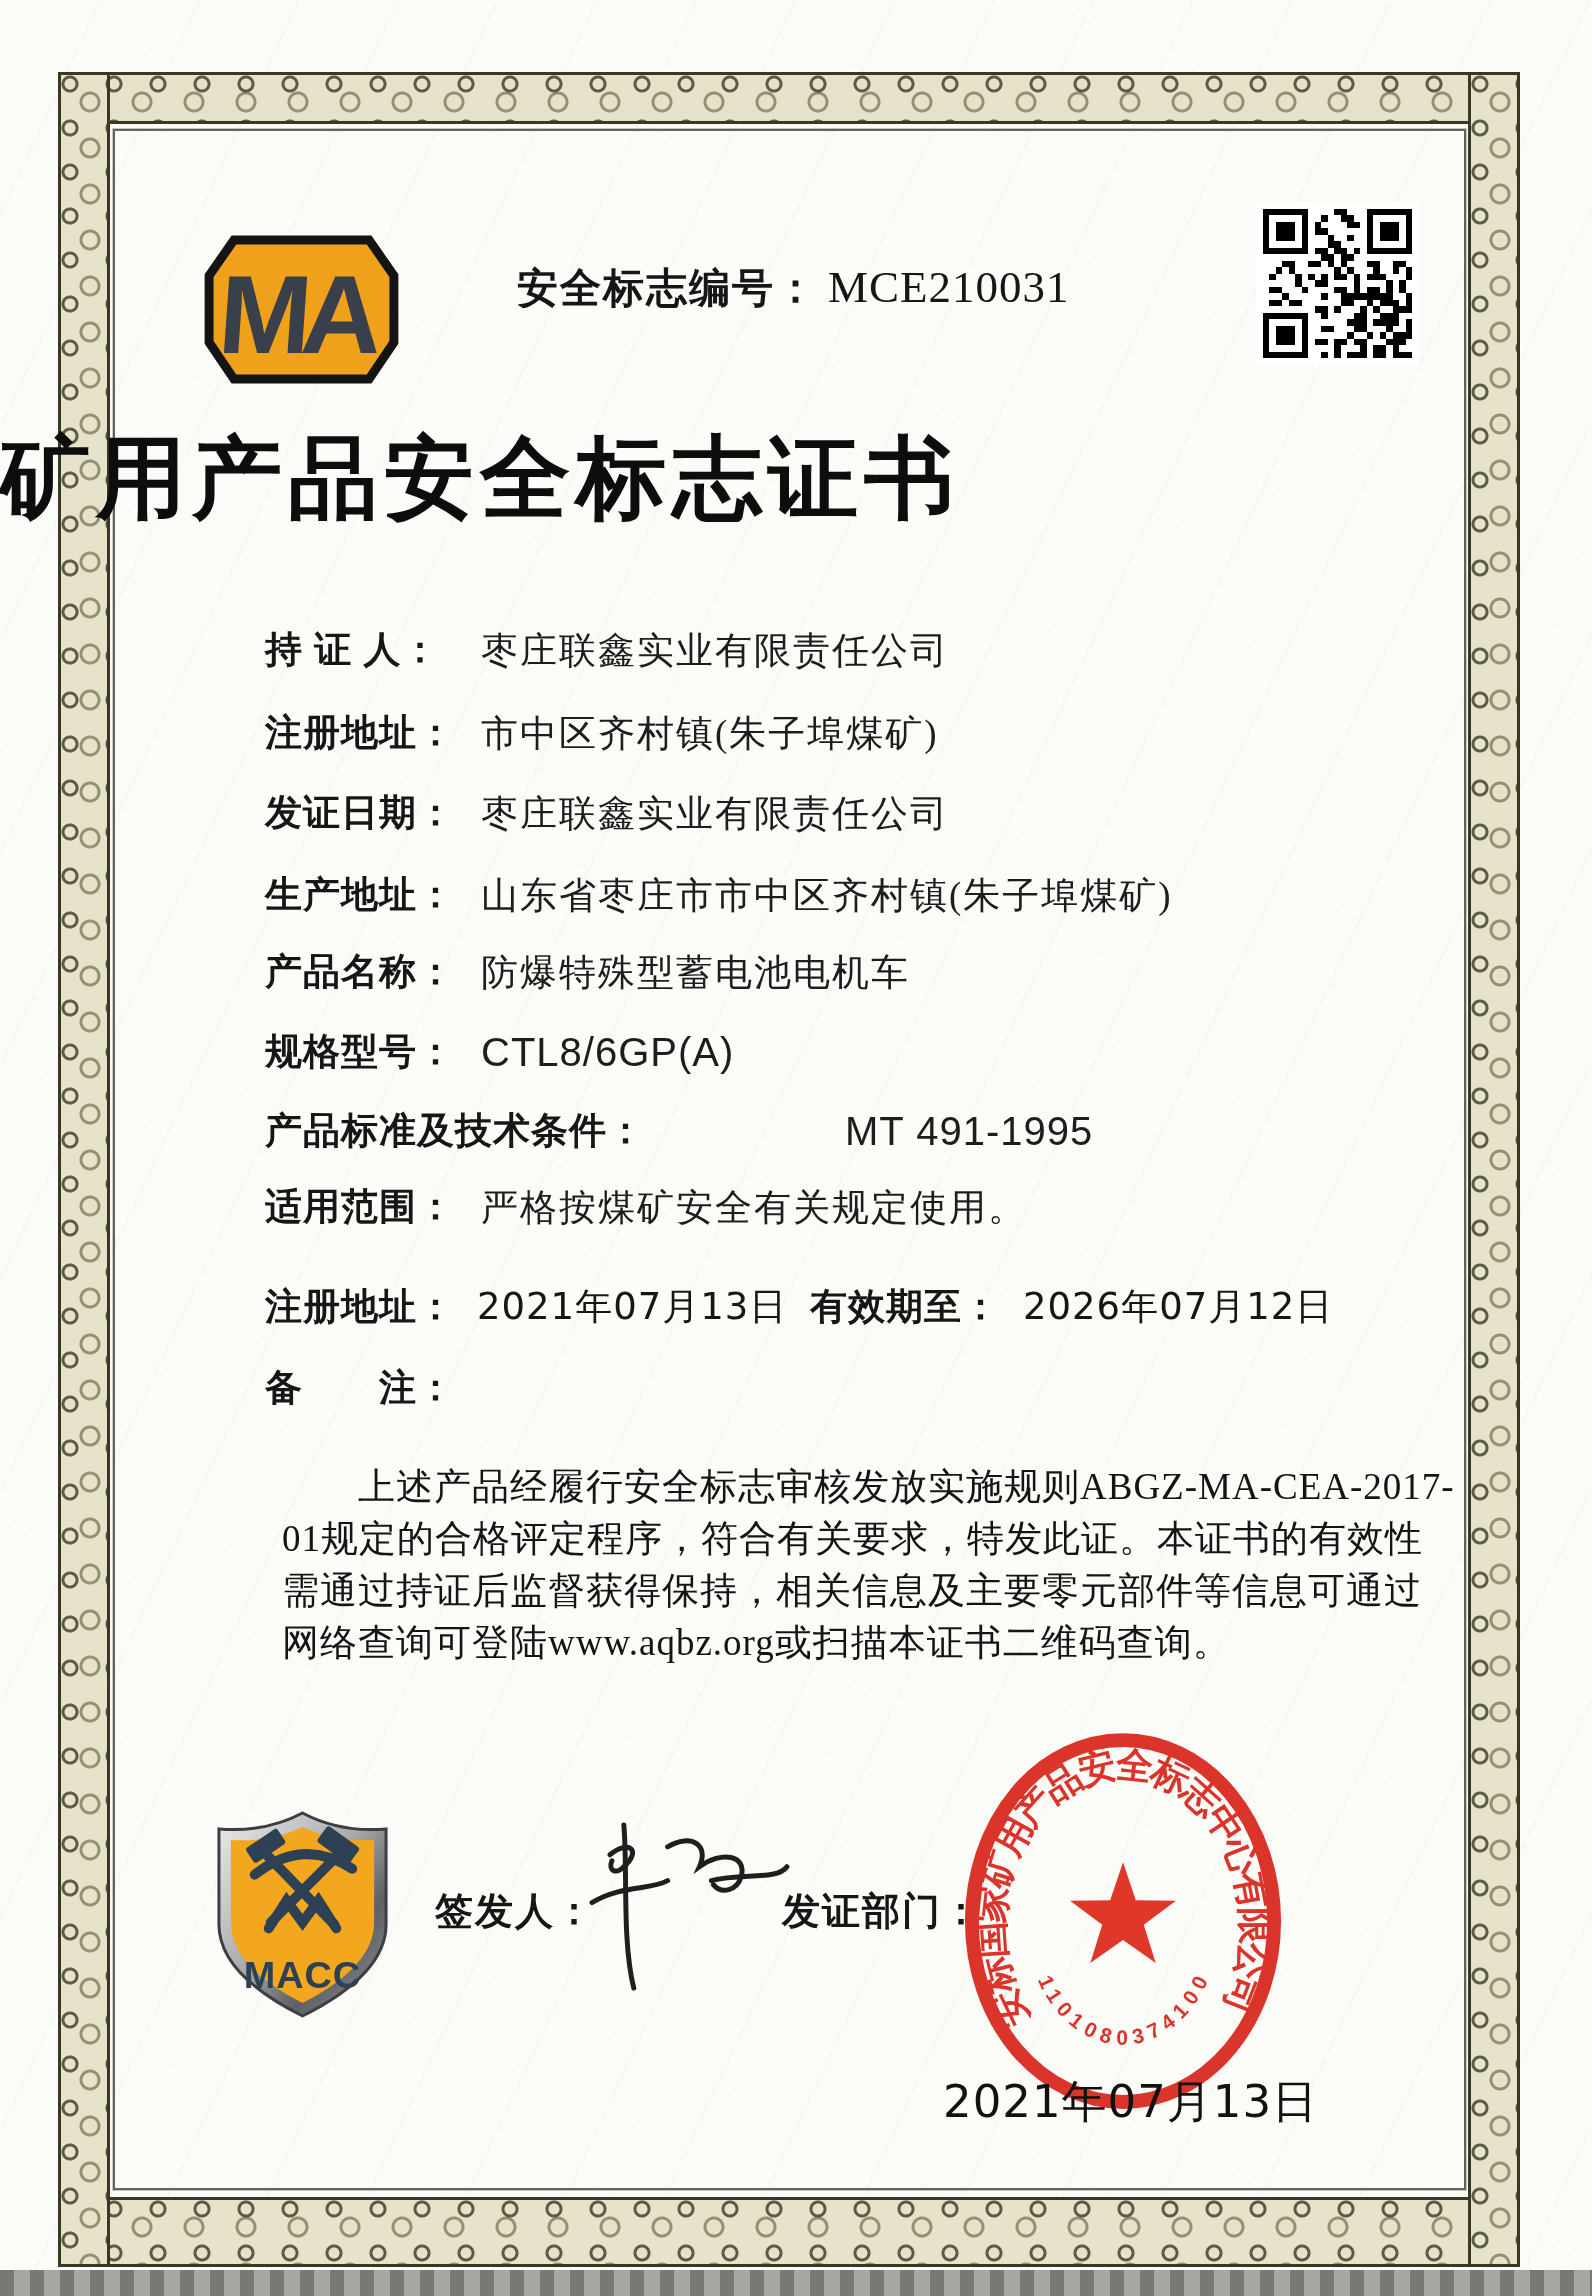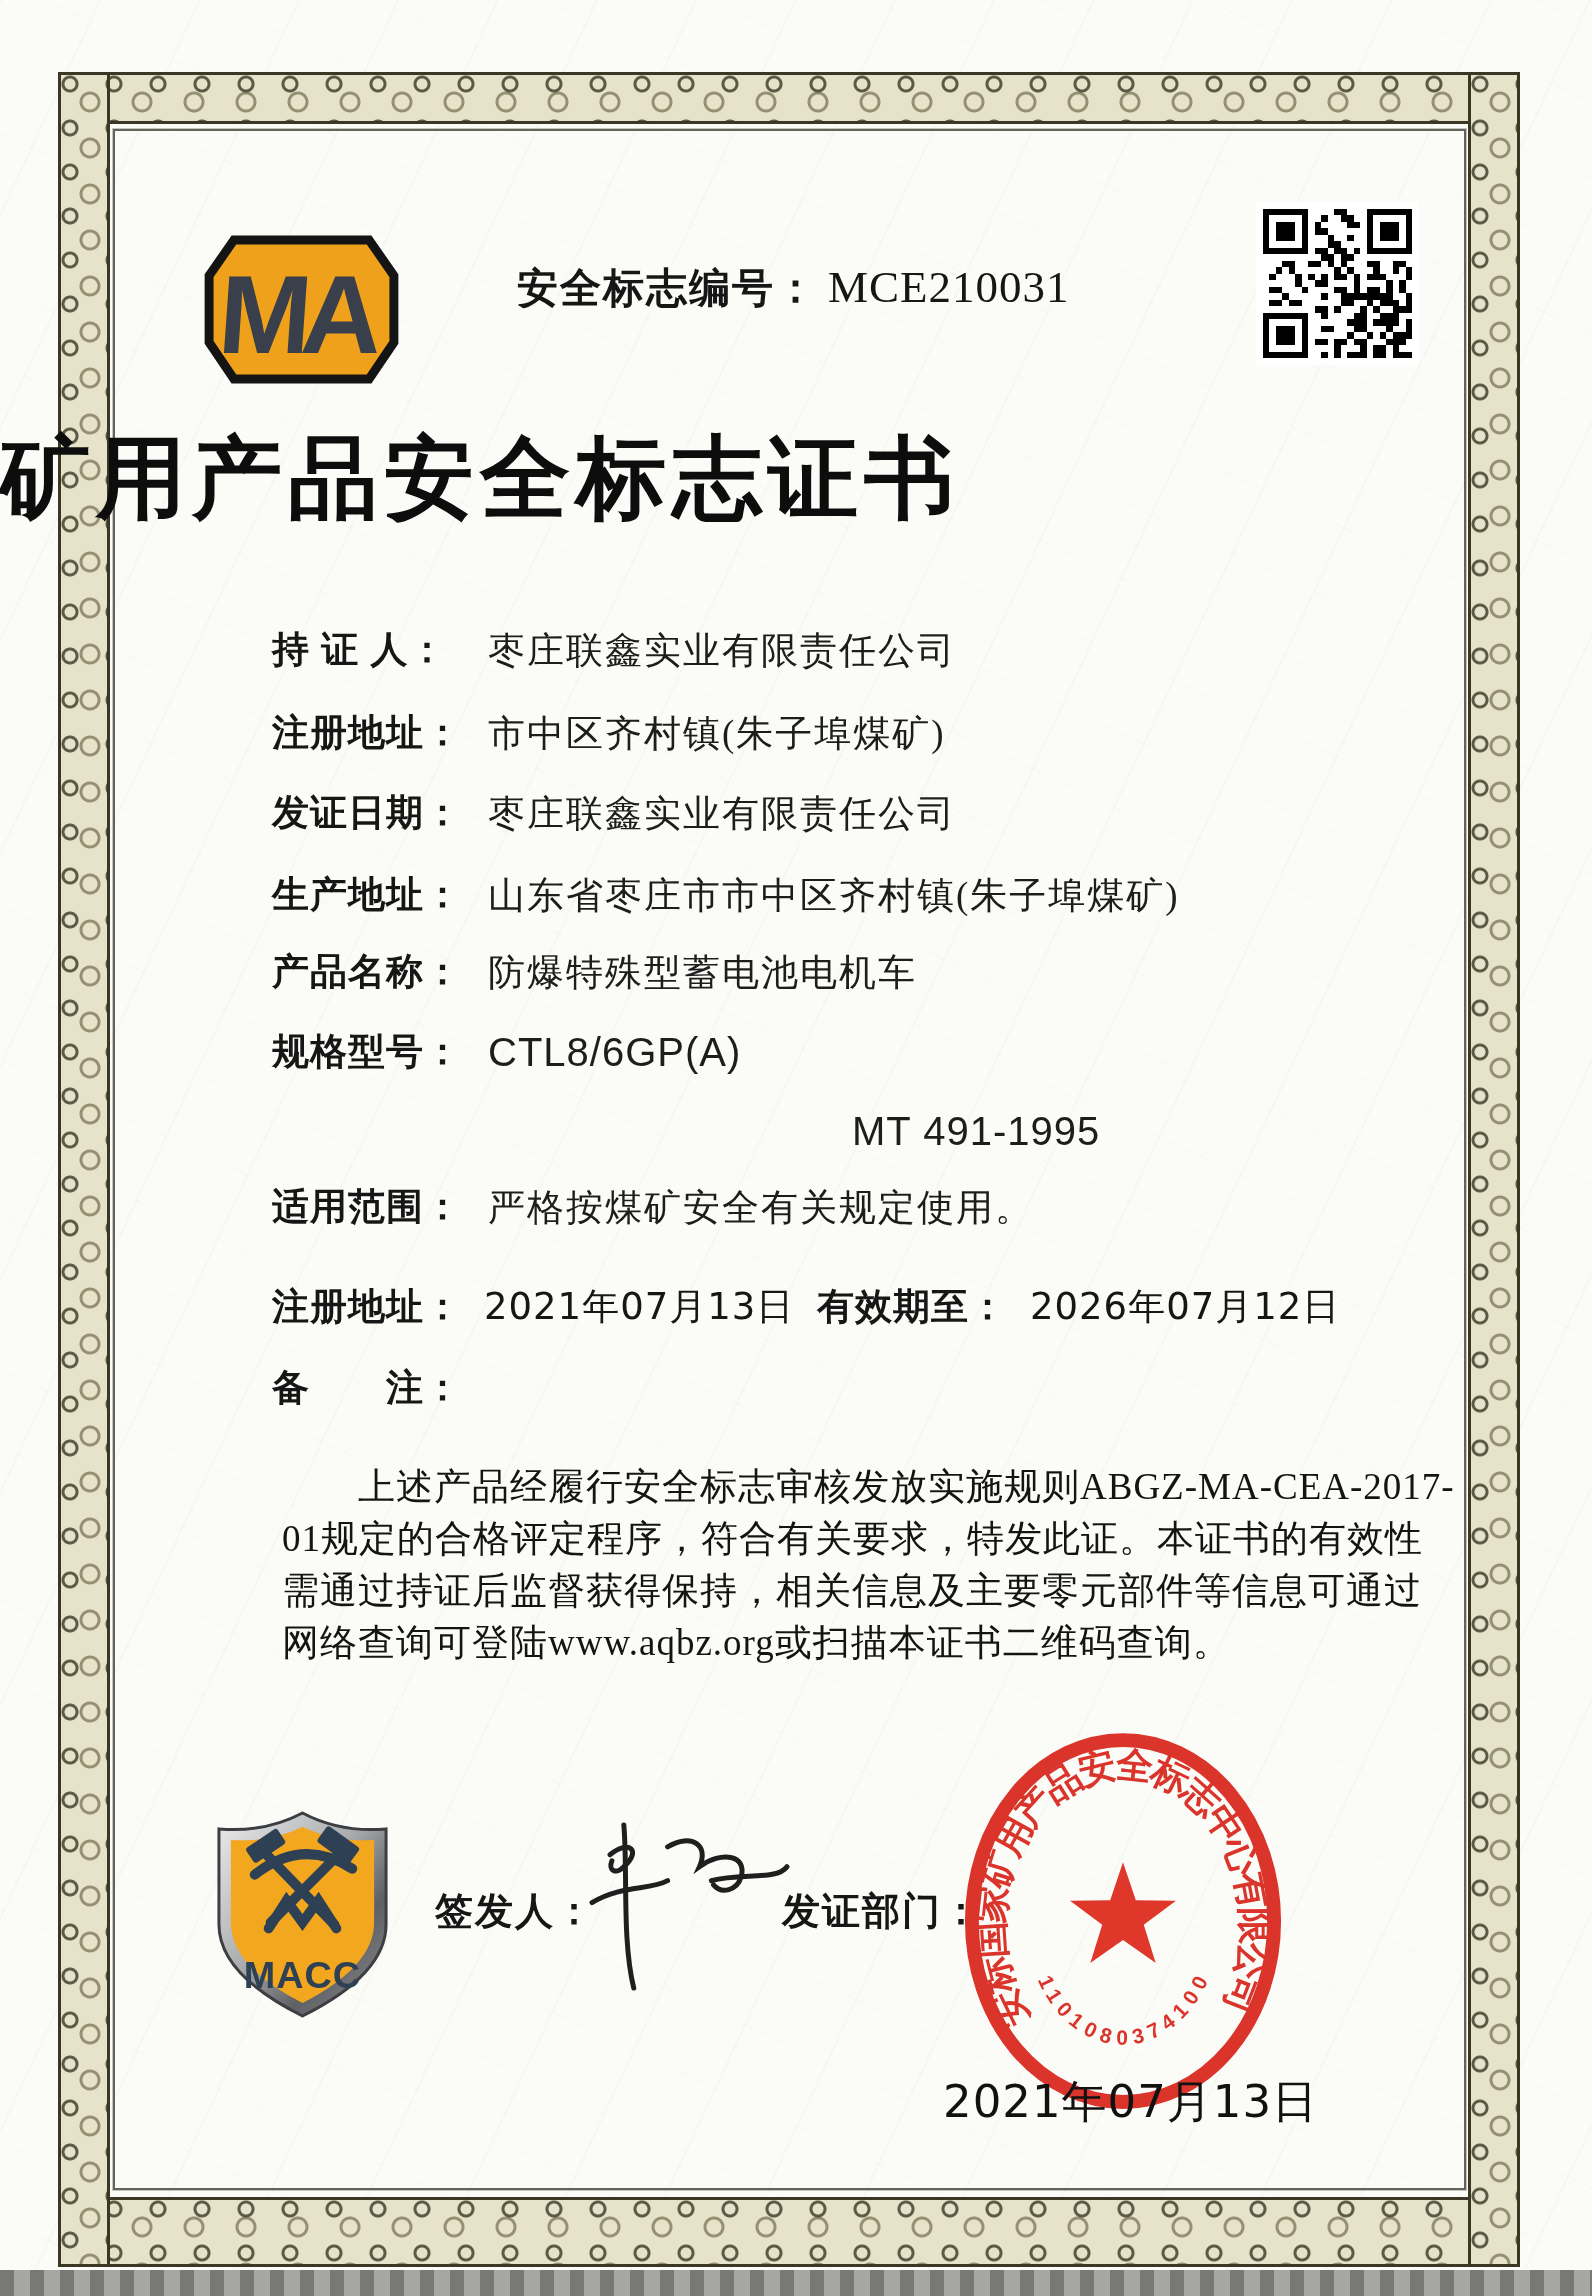--- a/index.html
+++ b/index.html
@@ -29,21 +29,21 @@
     border:2px solid #63635a;box-shadow:0 0 0 1px rgba(99,99,90,.35);}
   
   .ma-logo{position:absolute;left:204px;top:232px;}
   .sn-line{position:absolute;left:517px;top:261px;white-space:nowrap;}
   .sn-label{font-size:41px;font-weight:600;letter-spacing:2px;}
   .sn-value{font-family:"Liberation Serif",serif;font-size:45px;margin-left:10px;letter-spacing:1px;}
   .qr{position:absolute;left:1256px;top:202px;width:163px;height:163px;background:#fff;}
   .title{position:absolute;left:0;top:418px;width:1592px;text-align:left;
     font-family:"Liberation Serif",serif;font-weight:900;font-size:90px;letter-spacing:6px;color:#0d0d0d;}
   
-  .row{position:absolute;left:272px;white-space:nowrap;height:48px;text-align:center;}
+  .row{position:absolute;left:265px;white-space:nowrap;height:48px;text-align:center;}
   .row .lbl{font-size:37px;font-weight:700;letter-spacing:1px;}
   .row .val{position:absolute;left:216px;top:1px;font-family:"Liberation Serif",serif;
     font-size:37px;letter-spacing:2px;color:#1d1d1d;}
   .row.wide .val{left:580px;}
   .row .val.mono{font-family:Liberation Sans, sans-serif;font-size:40px;letter-spacing:1px;top:3px;}
   .dates .seg{position:absolute;top:0;white-space:nowrap;font-size:37px;}
   .dates .seg.lab{font-weight:700;letter-spacing:1px;}
   .dates .seg.dt{font-family:"DejaVu Sans",sans-serif;letter-spacing:1px;}
   
   .para{position:absolute;left:282px;top:1461px;width:1124px;
@@ -264,20 +264,21 @@
   </div>
   <div class="row" style="top:947px">
     <span class="lbl">产品名称：</span>
     <span class="val">防爆特殊型蓄电池电机车</span>
   </div>
   <div class="row" style="top:1027px">
     <span class="lbl">规格型号：</span>
     <span class="val mono">CTL8/6GP(A)</span>
   </div>
   <div class="row wide" style="top:1106px">
+    <span class="lbl">产品标准及技术条件：</span>
     <span class="val mono">MT 491-1995</span>
   </div>
   <div class="row" style="top:1182px">
     <span class="lbl">适用范围：</span>
     <span class="val">严格按煤矿安全有关规定使用。</span>
   </div>
 
   <div class="row dates" style="top:1282px">
     <span class="seg lab" style="left:0">注册地址：</span>
     <span class="seg dt" style="left:212px">2021年07月13日</span>

